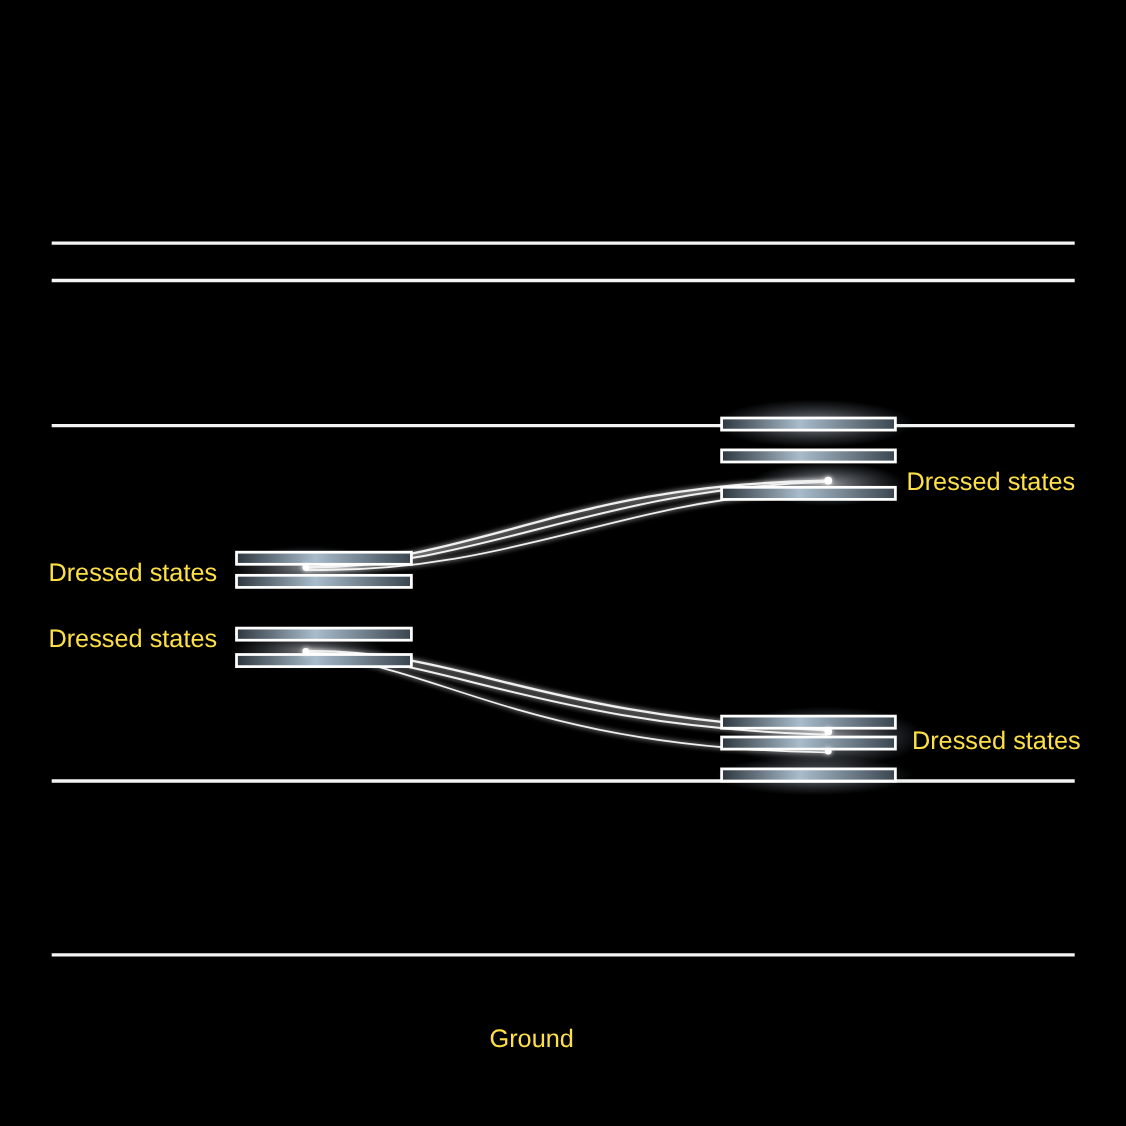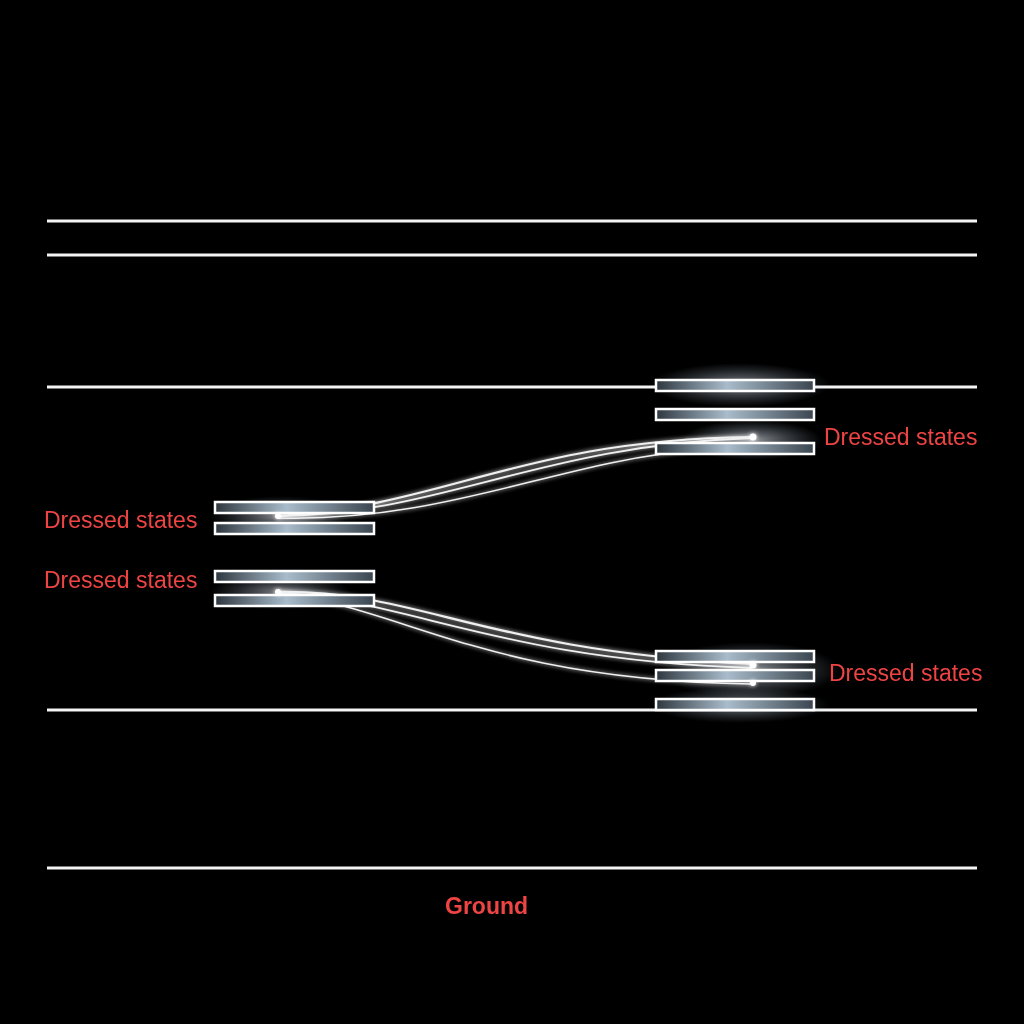--- a/index.html
+++ b/index.html
@@ -1,18 +1,18 @@
 <!DOCTYPE html>
 <html><head>
 <meta charset="utf-8">
 <style>
   html, body { margin:0; padding:0; background:#000; }
   body { width:1024px; height:1024px; position:relative; overflow:hidden; font-family:"Liberation Sans", sans-serif; }
   #stage { position:absolute; left:0; top:0; width:1024px; height:1024px; }
-  .label { position:absolute; color:#ef4444; font-size:23px; line-height:1; white-space:nowrap; font-family:"Liberation Sans", sans-serif; }
+  .label { position:absolute; color:#fde047; font-size:23px; line-height:1; white-space:nowrap; font-family:"Liberation Sans", sans-serif; }
 </style>
 </head>
 <body>
 
 <svg id="stage" width="1024" height="1024" viewBox="0 0 1024 1024" xmlns="http://www.w3.org/2000/svg">
   <defs>
     <linearGradient id="boxGrad" x1="0" y1="0" x2="1" y2="0">
       <stop offset="0" stop-color="#2e373f"></stop>
       <stop offset="0.45" stop-color="#a9bccb"></stop>
       <stop offset="1" stop-color="#3a454f"></stop>
@@ -82,13 +82,13 @@
     <circle cx="753" cy="437" r="3.5"></circle>
     <circle cx="753" cy="665" r="3.5"></circle>
     <circle cx="753" cy="683" r="3"></circle>
   </g>
 </svg>
 
 <div class="label" style="left:44px; top:509px;">Dressed states</div>
 <div class="label" style="left:44px; top:569px;">Dressed states</div>
 <div class="label" style="left:824px; top:426px;">Dressed states</div>
 <div class="label" style="left:829px; top:662px;">Dressed states</div>
-<div class="label" style="left:445px; top:895px;font-weight:bold;">Ground</div>
+<div class="label" style="left:445px; top:933px;">Ground</div>
 
 </body></html>

